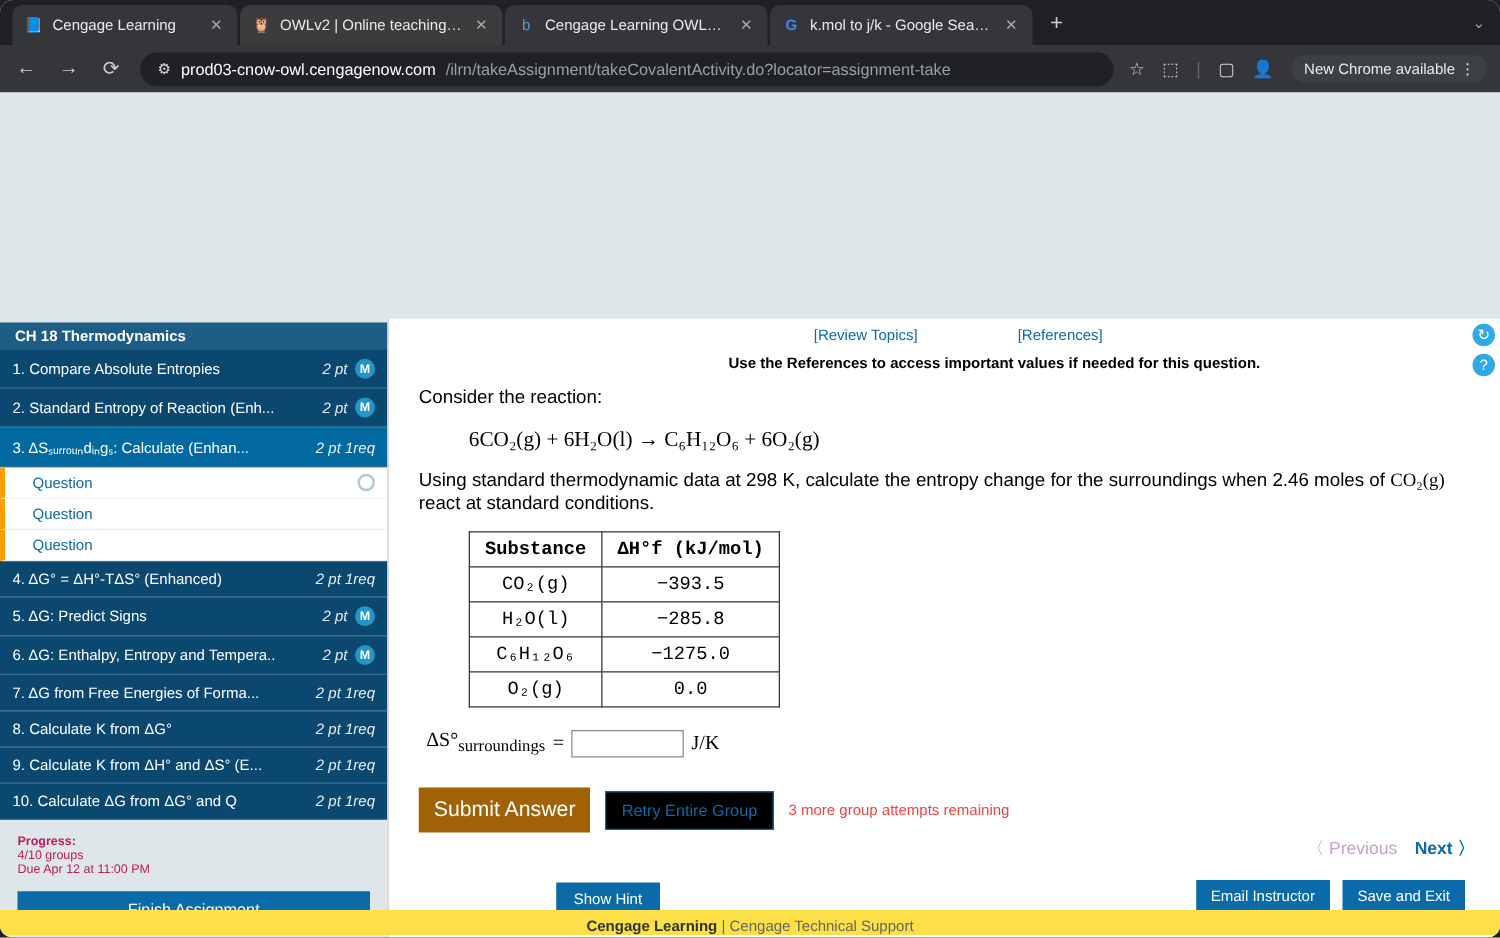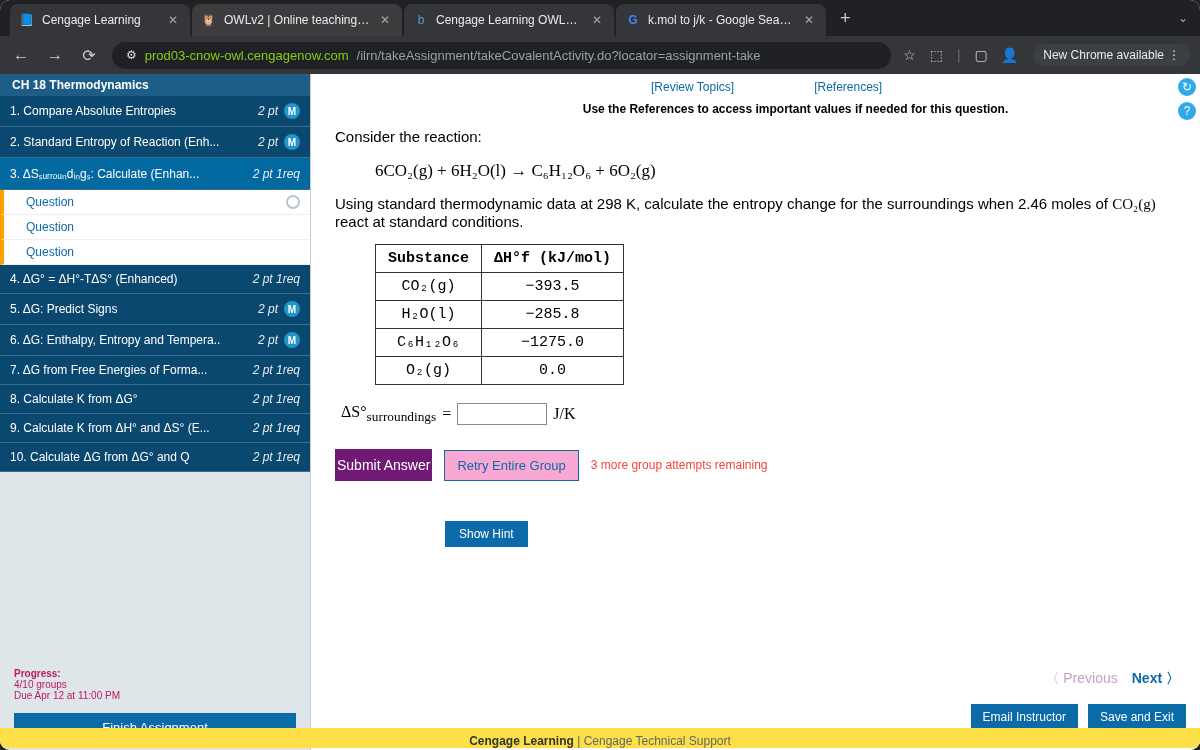--- a/index.html
+++ b/index.html
@@ -9,25 +9,25 @@
   .tab { background:#35363a; color:#e8eaed; font-size:12px; padding:6px 10px; border-radius:8px 8px 0 0; display:flex; align-items:center; gap:8px; max-width:210px; min-width:180px; height:32px; margin-top:4px; margin-right:2px;}
   .tab.active { background:#3c3c3e; }
   .tab-title { white-space:nowrap; overflow:hidden; text-overflow:ellipsis; flex:1; }
   .tab-x { color:#aaa; font-size:12px; cursor:pointer; padding:0 2px;}
   .tab-icon { width:14px; height:14px; display:flex; align-items:center; justify-content:center; font-size:12px;}
   .newtab { color:#ccc; font-size:18px; padding:0 12px; cursor:pointer;}
   .dropdown-chev {margin-left:auto; color:#aaa; padding:0 12px; font-size:12px;}
   .addrbar { background:#35363a; height:38px; display:flex; align-items:center; padding:0 10px; gap:12px; color:#ccc; }
   .nav-btn { width:22px; height:22px; display:flex;align-items:center;justify-content:center; color:#ccc; cursor:pointer; font-size:16px;}
   .url-pill { flex:1; background:#202124; border-radius:20px; padding:6px 14px; color:#ddd; font-size:13px; display:flex; align-items:center; gap:8px;}
-  .url-host { color:#84cc16;}
+  .url-host { color:#ffffff;}
   .url-path { color:#9aa0a6;}
   .addr-icons { display:flex; align-items:center; gap:14px; color:#ccc; font-size:14px;}
   .new-chrome { background:#3c4043; color:#e8eaed; font-size:12px; padding:4px 10px; border-radius:14px; display:flex; align-items:center; gap:4px;}
-  .content { flex:1; display:flex; background:#dfe6ea; position:relative; overflow:hidden;}
+  .content { flex:1; display:flex; background:#dfe6ea; position:relative; overflow:hidden;align-items:flex-end;}
   .side-panel { width:310px; display:flex; flex-direction:column; padding:0; }
   .chapter-hdr { background:#1e5d86; color:#fff; font-size:12px; font-weight:bold; padding:4px 12px; }
   .nav-item { background:#0b4870; color:#fff; font-size:12px; padding:7px 10px; border-bottom:1px solid #3b6f91; display:flex; align-items:center; gap:6px; cursor:pointer;}
   .nav-item .pts { margin-left:auto; font-style:italic; opacity:.9; white-space:nowrap;}
   .nav-item .title {flex:1; white-space:nowrap; overflow:hidden; text-overflow:ellipsis;}
   .m-badge {width:16px;height:16px;border-radius:50%;background:#2196c9;color:#fff;font-size:10px;display:flex;align-items:center;justify-content:center;font-weight:bold;}
   .nav-item.active { background:#0369a1; }
   .sub-q { background:#fff; color:#0b6aa8; font-size:12px; padding:5px 10px 5px 22px; border-left:4px solid #ffa000; border-bottom:1px solid #eee; cursor:pointer;}
   .sub-q.cur { border-left:4px solid #ffa000; }
   .sub-q .ring { float:right; width:14px;height:14px; border:2px solid #b0c8d8;border-radius:50%;}
@@ -39,28 +39,28 @@
   .main-top a { color:#0b6aa8; text-decoration:none; cursor:pointer;}
   .ref-note { font-size:12px; font-weight:bold; text-align:center; padding:8px 20px 12px 100px;}
   .q-body { padding:0 24px 18px 24px; font-size:14px; }
   .q-body .lead {font-size:15px; margin-bottom:10px;}
   .eqn { font-family: 'Times New Roman', serif; font-size:17px; padding:6px 0 14px 40px;}
   .data-table { border-collapse:collapse; margin:14px 0 18px 40px;}
   .data-table td, .data-table th { border:1px solid #333; padding:5px 12px; font-family:Liberation Mono, monospace; font-size:15px; text-align:center;}
   .answer-row {display:flex; align-items:center; gap:6px; font-family:'Times New Roman', serif; font-size:16px; margin:10px 0 24px 6px;}
   .answer-row input { width:90px; font-size:14px; padding:2px 4px; border:1px solid #888;}
   .btn-row { display:flex; align-items:center; gap:12px; }
-  .submit-btn { background:#701a75; color:#fff; border:none; padding:8px 2px; font-size:14px; cursor:pointer;}
-  .retry-btn { background:#f9a8d4; color:#0b6aa8; border:1px solid #0b6aa8; padding:7px 12px; font-size:13px; cursor:pointer;}
+  .submit-btn { background:#a16207; color:#fff; border:none; padding:8px 12px; font-size:17px; cursor:pointer;}
+  .retry-btn { background:#000000; color:#0b6aa8; border:1px solid #0b6aa8; padding:7px 12px; font-size:13px; cursor:pointer;}
   .attempts { font-size:12px; color:#ef4444;}
   .hint-btn { background:#0b6aa8; color:#fff; border:none; padding:6px 14px; font-size:12px; cursor:pointer; margin-left:110px; margin-top:40px;}
   .nav-prevnext { position:absolute; right:20px; bottom:62px; display:flex; gap:14px; font-size:14px;margin-left:34px;}
   .nav-prevnext .prev { color:#c6a0c6; cursor:pointer;}
   .nav-prevnext .next { color:#0b6aa8; cursor:pointer; font-weight:bold;}
-  .footer-row { position:absolute; right:14px; bottom:20px; display:flex; gap:10px;}
+  .footer-row { position:absolute; right:28px; bottom:20px; display:flex; gap:10px;}
   .footer-btn { background:#0b6aa8; color:#fff; border:none; padding:6px 12px; font-size:12px; cursor:pointer;}
   .copyright { position:absolute; left:0; right:0; bottom:2px; text-align:center; font-size:12px; color:#666; background:#fde047; padding:6px 0 0 0;}
   .copyright b{color:#333;}
   .side-right-icons { position:absolute; right:4px; top:4px; display:flex; flex-direction:column; gap:6px;}
   .circ-icon {width:18px;height:18px;border-radius:50%;background:#2fa9e7;display:flex;align-items:center;justify-content:center;color:#fff;font-size:12px;}
 </style>
 </head>
 <body>
 
 <div class="window">

